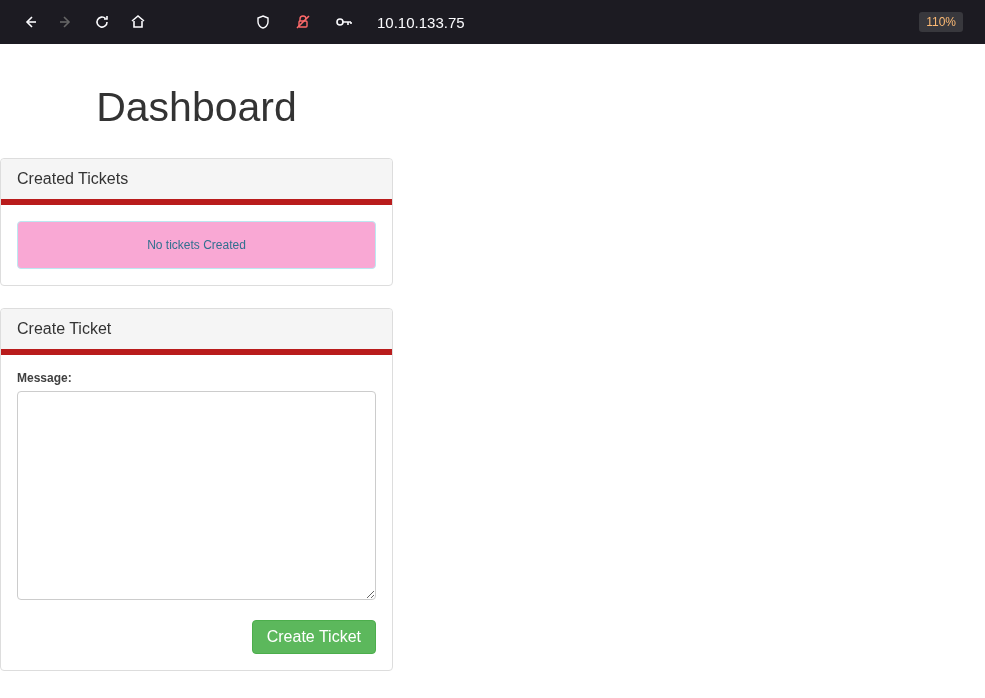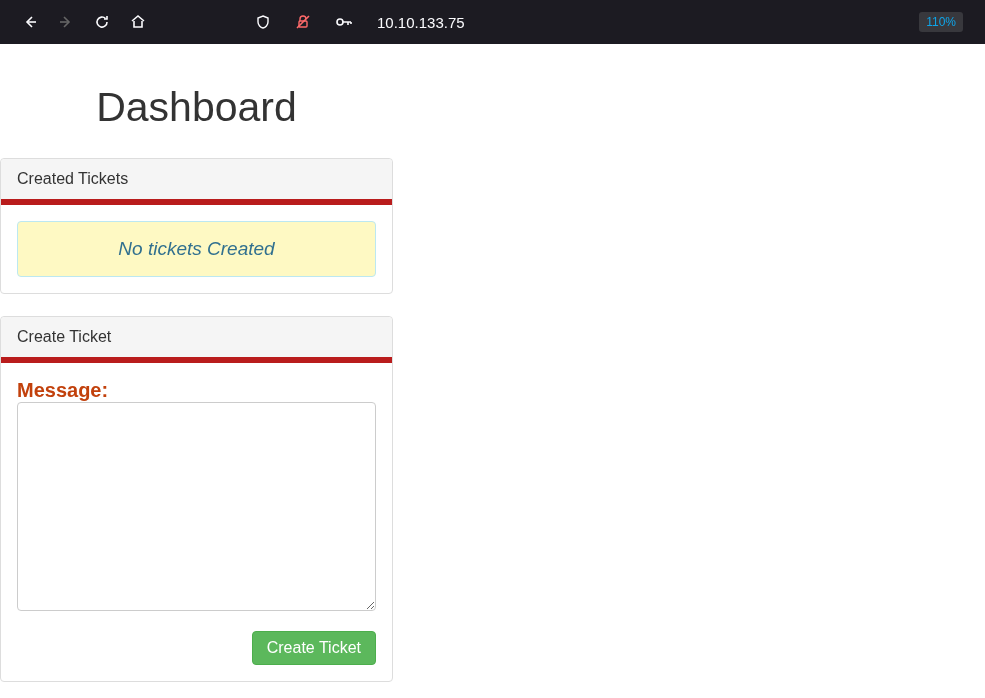--- a/index.html
+++ b/index.html
@@ -40,21 +40,21 @@
       display: flex;
       align-items: center;
     }
     .url-text {
       color: #fbfbfe;
       font-size: 15px;
       font-weight: 400;
     }
     .zoom-badge {
       background: #38383d;
-      color: #0ea5e9;
+      color: #fdba74;
       font-size: 12px;
       padding: 3px 7px;
       border-radius: 3px;
       margin-left: auto;
       margin-right: 6px;
     }
     .content-area {
       display: flex;
       padding-right: 80px;
       padding-top: 40px;
@@ -76,34 +76,34 @@
     .panel-header {
       background: #f5f5f5;
       border-bottom: 6px solid #b91c1c;
       padding: 11px 16px;
       font-size: 16px;
       color: #333;
       border-radius: 4px 4px 0 0;
     }
     .panel-body { padding: 16px; }
     .alert-info {
-      background: #fef9c3;
+      background: #f9a8d4;
       border: 1px solid #bce8f1;
       color: #31708f;
       border-radius: 4px;
       padding: 16px;
       text-align: center;
-      font-size: 19px;
-      font-style: italic;
+      font-size: 12px;
     }
     .form-label {
       font-weight: bold;
-      font-size: 20px;
-      color: #c2410c;
+      font-size: 12px;
+      color: #404040;
       display: block;
+      margin-bottom: 6px;
     }
     textarea {
       width: 100%;
       height: 209px;
       border: 1px solid #ccc;
       border-radius: 4px;
       padding: 8px;
       font-size: 14px;
       font-family: inherit;
       resize: both;

